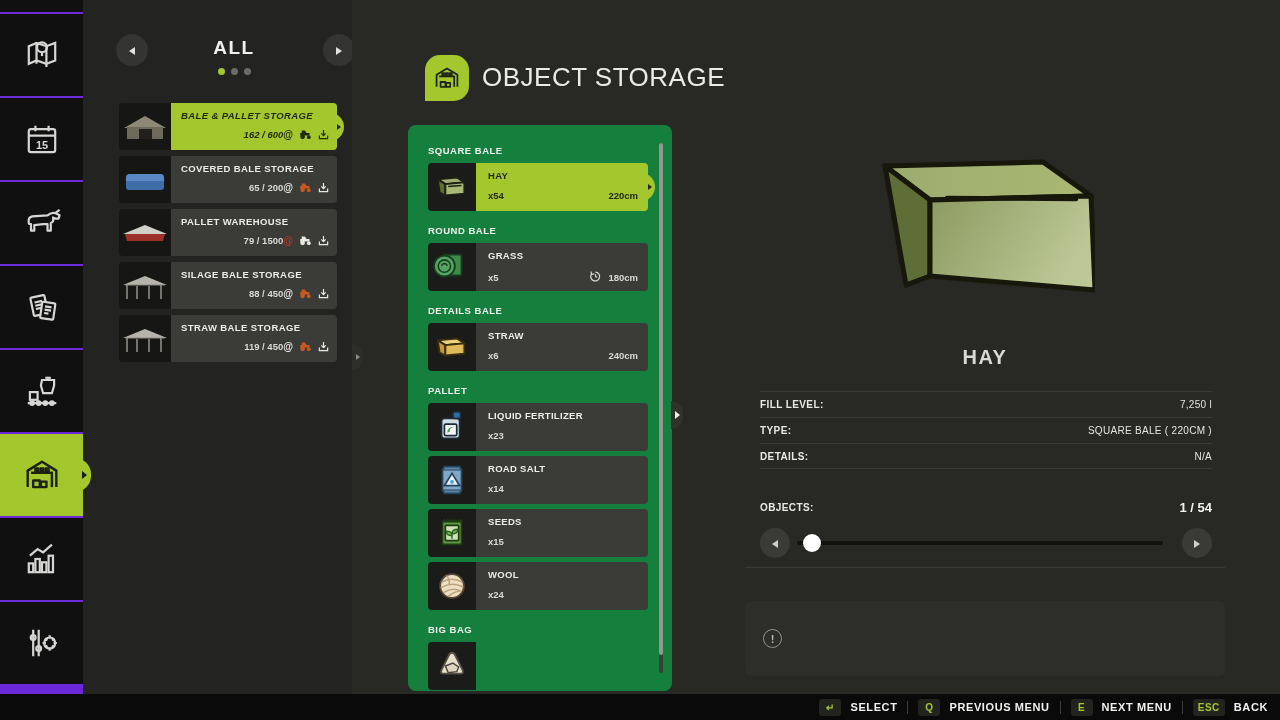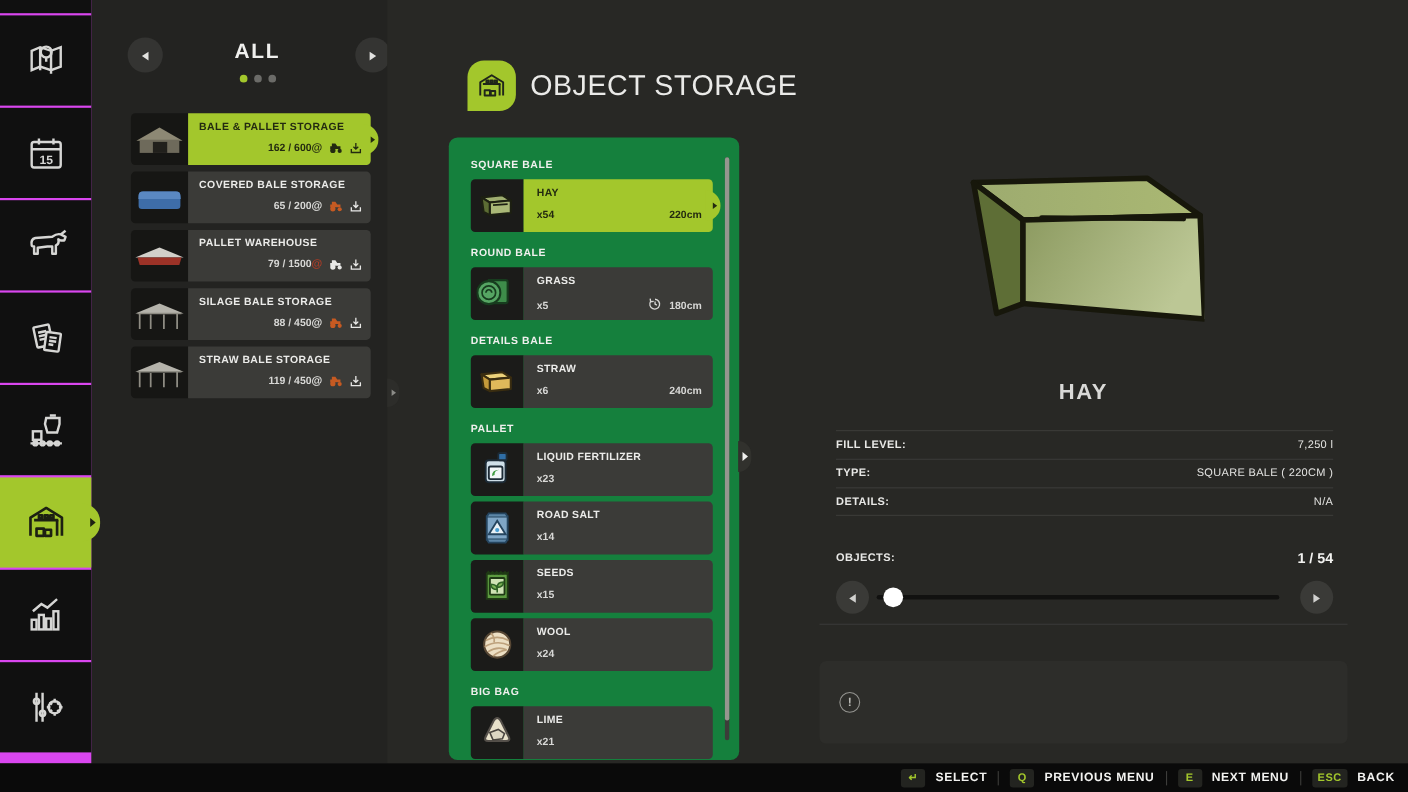--- a/index.html
+++ b/index.html
@@ -1,21 +1,21 @@
 <!DOCTYPE html>
 <html style="--accent: #a3c72c;"><head>
 <meta charset="utf-8">
 <style>
   * { box-sizing: border-box; margin: 0; padding: 0; }
   html,body { width:1280px; height:720px; overflow:hidden; background:#232321;
     font-family:"Liberation Sans", sans-serif; position:relative; }
   :root { --accent:#a3c72c; }
 
   
-  .sidebar { position:absolute; left:0; top:0; width:83px; height:694px; background:#d946ef; }
+  .sidebar { position:absolute; left:0; top:0; width:83px; height:694px; background:#6d28d9; }
   .side-stub { height:12px; background:#101010; }
   .side-cell { position:relative; height:82px; margin-top:2px; background:#101010;
     display:flex; align-items:center; justify-content:center; color:#d6d6d4; }
   .side-cell svg { width:44px; height:44px; }
   .side-cell.active { background:var(--accent); color:#1d2112; }
   .side-bump { position:absolute; right:-8px; top:50%; transform:translateY(-50%);
     width:16px; height:34px; background:var(--accent); border-radius:0 16px 16px 0; }
   .side-bump::after { content:""; position:absolute; right:4px; top:50%; transform:translateY(-50%);
     border-left:5px solid #1d2112; border-top:4px solid transparent; border-bottom:4px solid transparent; }
 
@@ -38,21 +38,21 @@
   .bld-thumb svg { width:52px; height:47px; }
   .bld-body { flex:1; background:#3b3b38; border-radius:0 4px 4px 0; padding:7px 8px 6px 10px; }
   .bld-name { font-size:9.5px; font-weight:700; color:#ebebe9; letter-spacing:.4px; }
   .bld-row2 { display:flex; justify-content:flex-end; align-items:center; margin-top:8px; }
   .bld-count { font-size:9.5px; font-weight:700; color:#d8d8d6; }
   .bld-icons { display:flex; align-items:center; gap:6px; }
   .mi { font-size:10px; font-weight:700; line-height:1; display:flex; align-items:center; }
   .mi svg { display:block; }
   .c-white { color:#e8e8e6; } .c-orange { color:#c65a22; } .c-red { color:#b03c26; } .c-dark { color:#232a10; }
   .bld-item.sel .bld-body { background:var(--accent); }
-  .bld-item.sel .bld-name, .bld-item.sel .bld-count { color:#232a10; }
+  .bld-item.sel .bld-name, .bld-item.sel .bld-count { color:#232a10;font-style:italic; }
   .sel-bump { position:absolute; right:-7px; top:50%; transform:translateY(-50%);
     width:14px; height:28px; background:var(--accent); border-radius:0 14px 14px 0; }
   .sel-bump::after { content:""; position:absolute; right:3px; top:50%; transform:translateY(-50%);
     border-left:4px solid #232a10; border-top:3.5px solid transparent; border-bottom:3.5px solid transparent; }
   .col2-scroll { position:absolute; left:255px; top:106px; width:3px; height:570px; background:#343431; border-radius:2px; }
   .col2-scroll .thumb { width:3px; height:284px; background:#868682; border-radius:2px; }
 
   
   .main { position:absolute; left:352px; top:0; width:928px; height:694px; background:#282825; }
   .edge-bump { position:absolute; left:0; top:344px; width:11px; height:26px;
@@ -542,27 +542,20 @@
             </div>
           </div>
         </div>
         <div class="sec-label">BIG BAG</div>
         <div class="obj-item">
           <div class="obj-ico">
             <svg viewBox="0 0 40 40">
               <path d="M20 6q2 0 3.5 3l7.5 15q2 4-2.5 4H11.5q-4.5 0-2.5-4L16.5 9q1.5-3 3.5-3z" fill="#e8e1ca" stroke="#55504a" stroke-width="2"></path>
               <path d="M13 20l8-3 6 4-2 5-9 1z" fill="#ddd6c2" stroke="#4a4540" stroke-width="1.5"></path>
             </svg>
-          </div>
-          <div class="obj-body">
-            <div class="obj-name">LIME</div>
-            <div class="obj-row2">
-              <span class="obj-count">x21</span>
-              <span class="obj-right"></span>
-            </div>
           </div>
         </div>
       </div>
     <div class="obj-scroll">
         <div class="thumb"></div>
       </div>
     <div class="panel-bump"></div>
   </div>
 
   <div class="bale-img">

